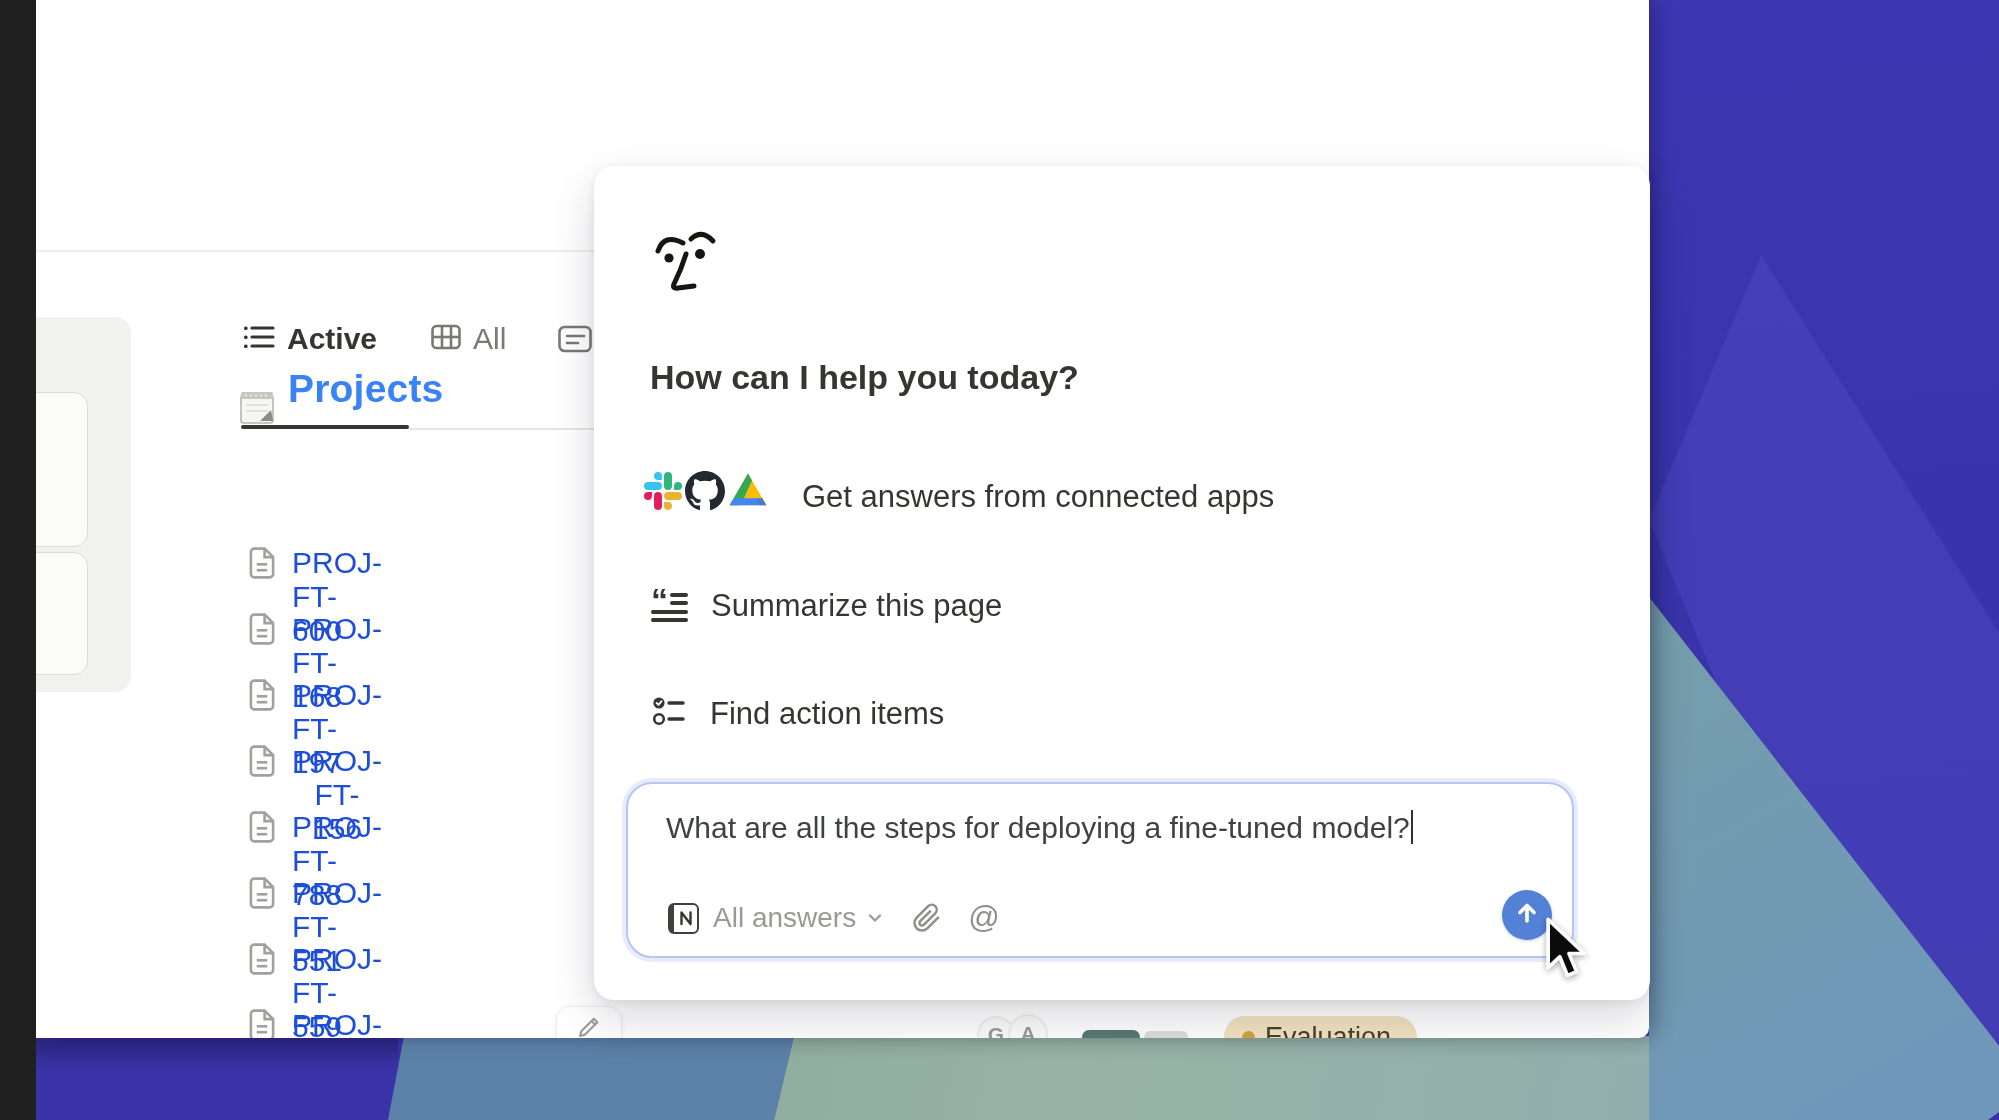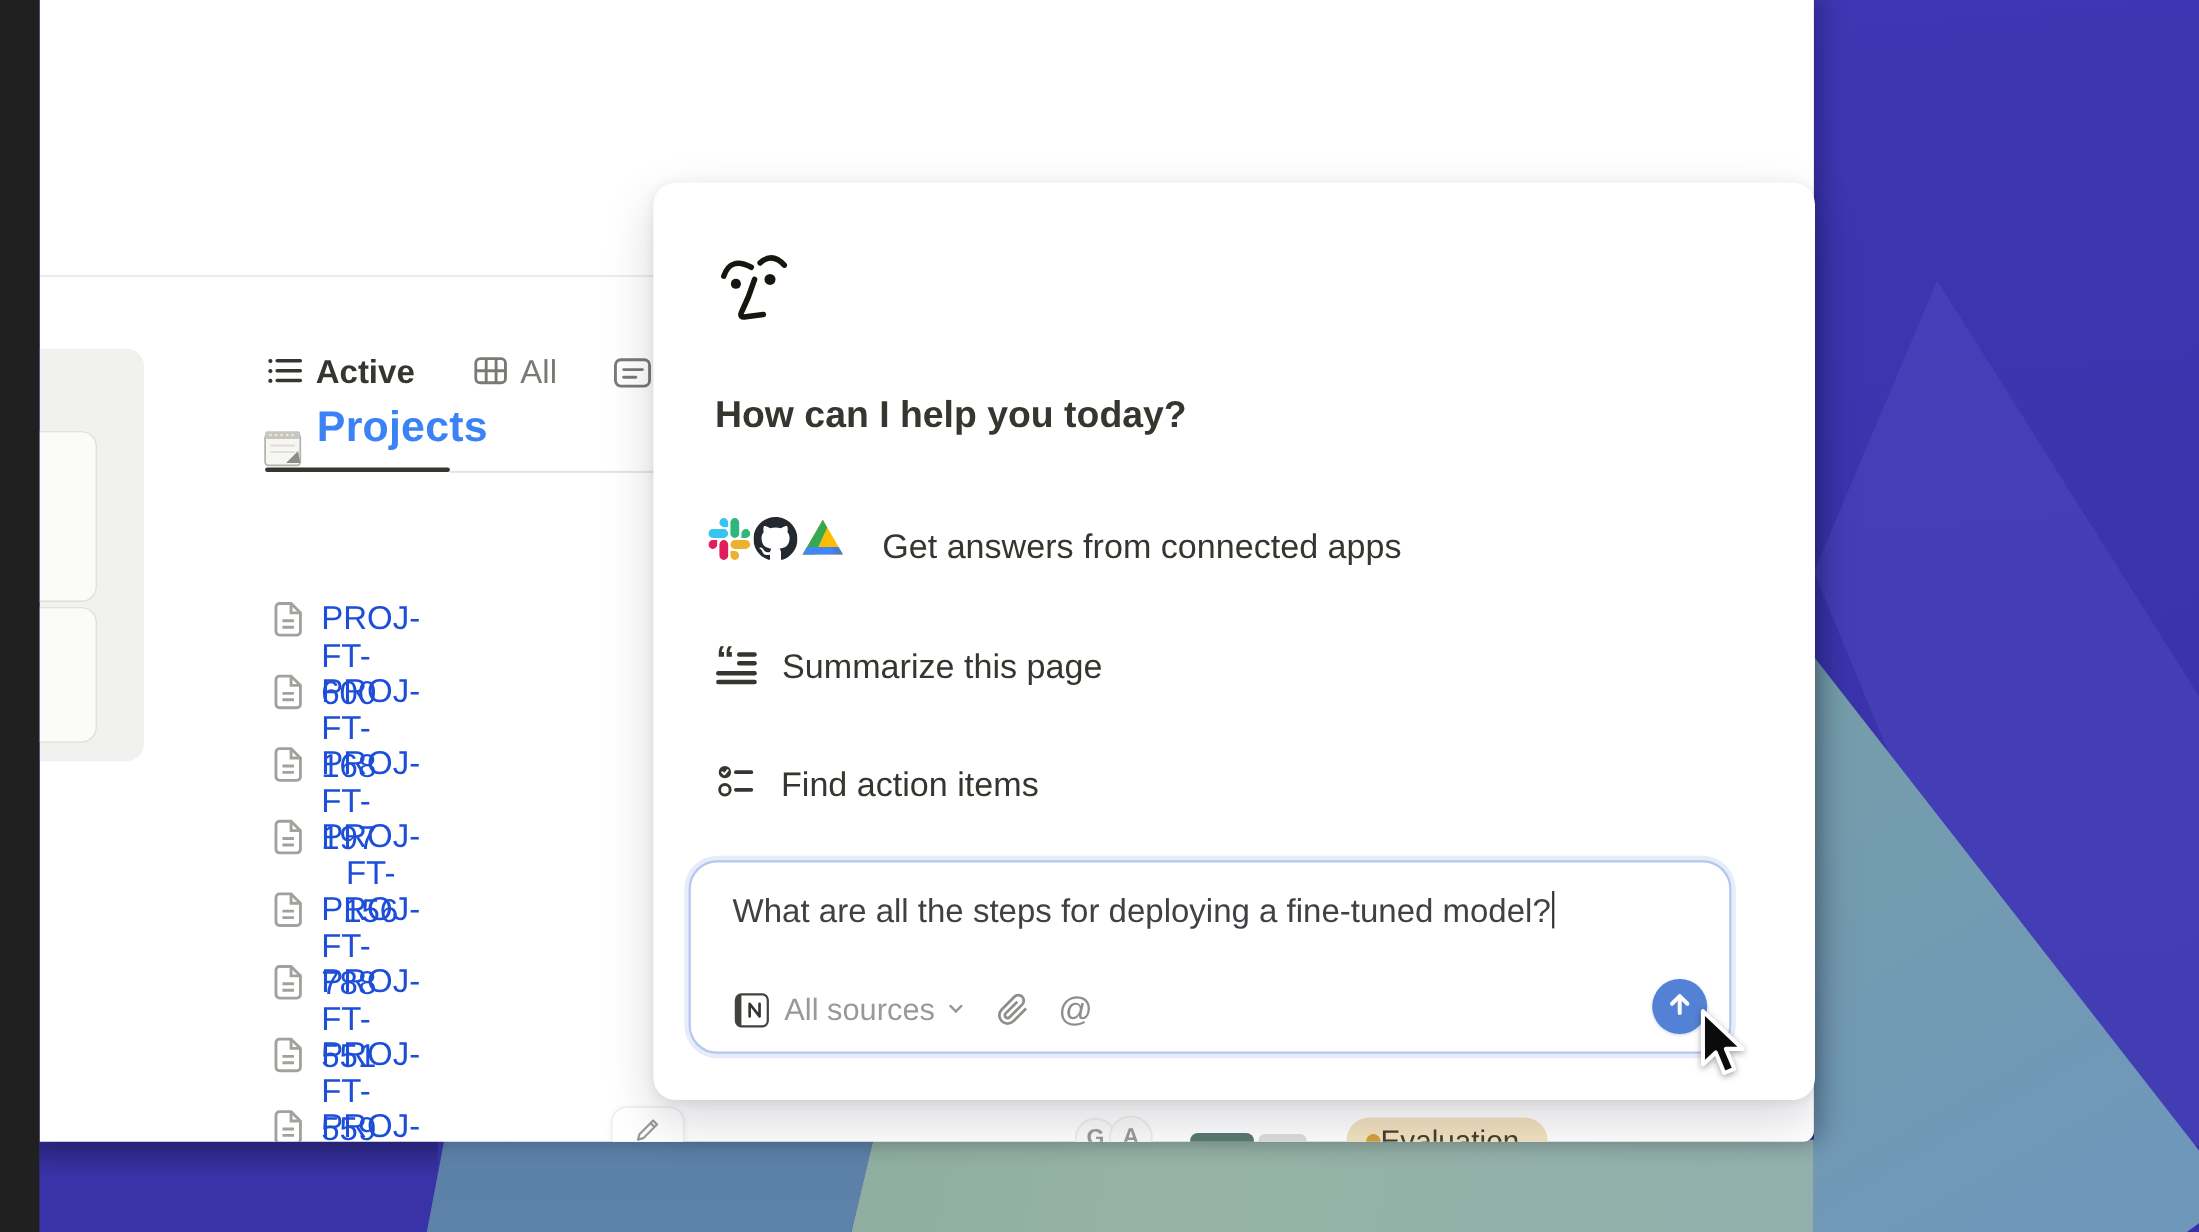--- a/index.html
+++ b/index.html
@@ -41,21 +41,21 @@
   .proj-row-label{font-size:30px;font-weight:500;color:#1d4ed8;}
 
   
   .pencil-btn{left:520px;top:1006px;width:66px;height:46px;background:#fff;border:1.5px solid #ececea;
     border-radius:14px;box-shadow:0 2px 6px rgba(0,0,0,.07);display:flex;align-items:center;justify-content:center;}
   .avatar{border-radius:50%;background:#fbfbfa;border:2px solid #efefed;color:#9b9a97;
     display:flex;align-items:center;justify-content:center;font-size:21px;font-weight:600;}
   .prog-dark{left:1046px;top:1030px;width:58px;height:14px;border-radius:7px;background:#587a6f;}
   .prog-light{left:1108px;top:1031px;width:44px;height:12px;border-radius:6px;background:#dcdcda;}
   .eval-badge{left:1188px;top:1016px;height:42px;padding:0 26px 0 18px;border-radius:21px;background:#f2e2c0;
-    display:flex;align-items:center;}
+    display:flex;align-items:center;gap:10px;}
   .eval-dot{width:13px;height:13px;border-radius:50%;background:#cfa33e;}
   .eval-label{font-size:27px;font-weight:500;color:#46402f;}
 
   
   .dialog{left:558px;top:166px;width:1056px;height:834px;background:#fff;border-radius:20px;
     box-shadow:0 18px 45px rgba(15,15,40,.16),0 2px 10px rgba(0,0,0,.07);}
   .greeting{left:56px;top:192px;font-size:34px;font-weight:700;color:#37352f;}
   .menu-row{height:46px;display:flex;align-items:flex-end;cursor:pointer;}
   .menu-label{font-size:31px;color:#37352f;}
   .mr1{left:50px;top:303px;} .mr2{left:57px;top:412px;} .mr3{left:57px;top:520px;} .mr4{left:57px;top:628px;}
@@ -305,21 +305,21 @@
 
     <div class="abs inputbox">
       <div class="abs query"><span>What are all the steps for deploying a fine-tuned model?</span><span class="caret"></span></div>
 
       <div class="abs src-row">
         <span class="notion-chip">
             <svg width="16" height="16" viewBox="0 0 16 16" fill="none" stroke="#37352f" stroke-width="2.4" stroke-linecap="round" stroke-linejoin="round">
               <path d="M3.5 14 V2.5 L12.5 14 V2.5"></path>
             </svg>
           </span>
-        <span class="src-label">All sources</span>
+        <span class="src-label">All answers</span>
         <span><svg width="14" height="10" viewBox="0 0 14 10" fill="none" stroke="#9a9996" stroke-width="2.2" stroke-linecap="round">
               <path d="M2 2.5 L7 7.5 L12 2.5"></path>
             </svg></span>
         <span class="attach-gap">
             <svg width="30" height="32" viewBox="0 0 24 24" fill="none" stroke="#8f8e8b" stroke-width="2">
               <path d="M21.44 11.05l-9.19 9.19a6 6 0 0 1-8.49-8.49l9.19-9.19a4 4 0 0 1 5.66 5.66l-9.2 9.19a2 2 0 0 1-2.83-2.83l8.49-8.48"></path>
             </svg>
           </span>
         <span class="at-glyph">@</span>
       </div>

